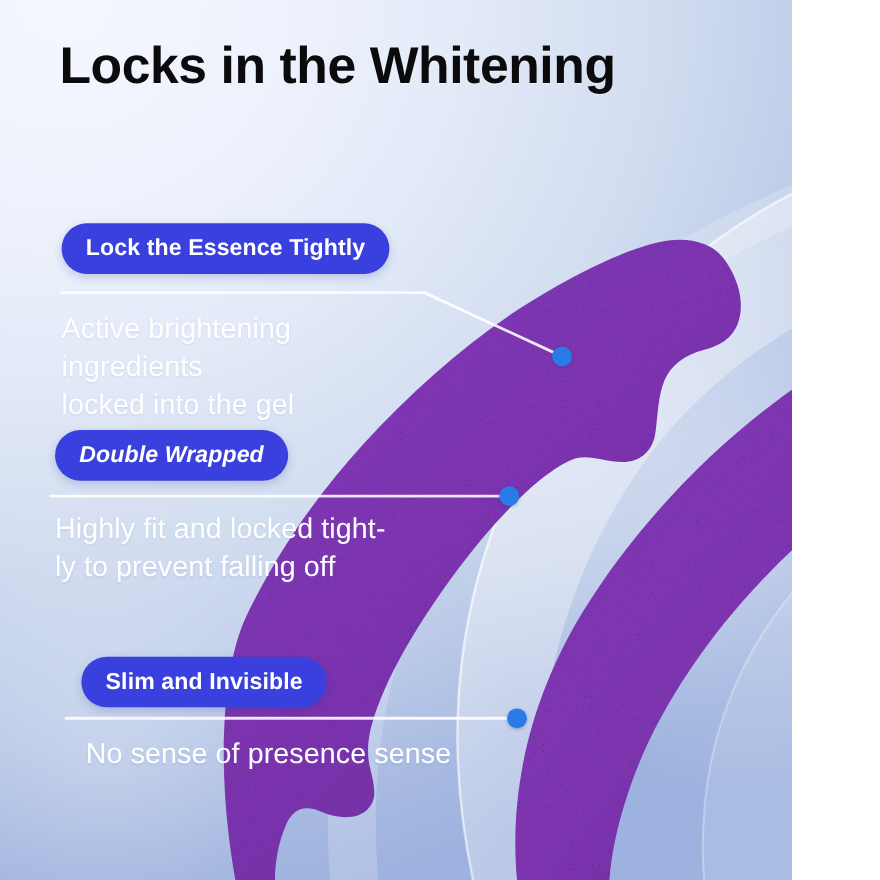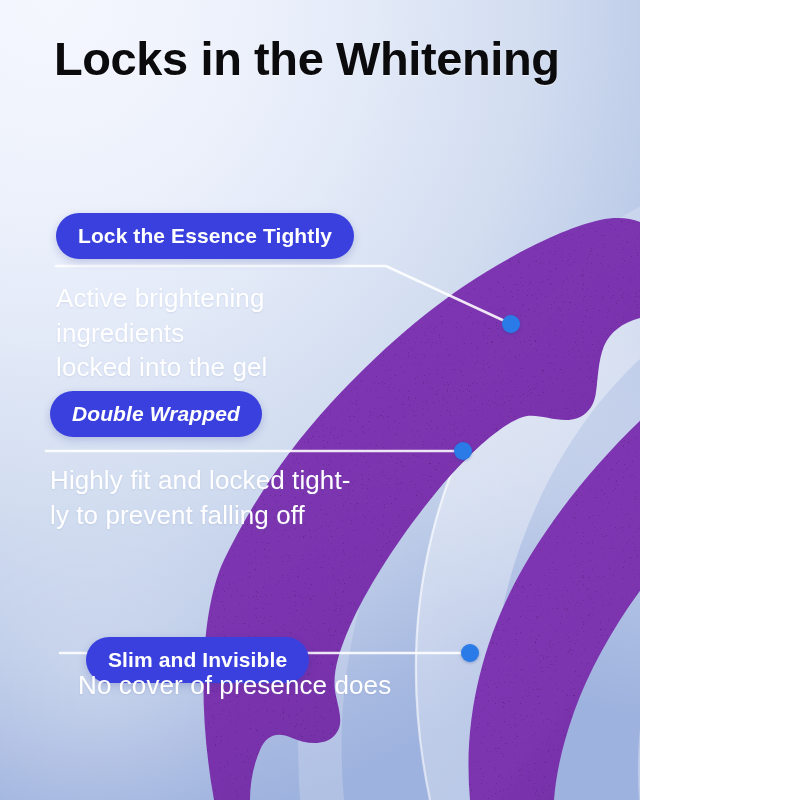--- a/index.html
+++ b/index.html
@@ -5,21 +5,21 @@
 <style>
   html, body {
     margin: 0;
     padding: 0;
     background: #ffffff;
   }
   * { box-sizing: border-box; }
 
   #poster {
     position: relative;
-    width: 640px;
+    width: 720px;
     height: 800px;
     overflow: hidden;
     font-family: "Liberation Sans", sans-serif;
     background:
       radial-gradient(125% 105% at 8% 0%,
         #f5f7fe 0%,
         #eef2fc 22%,
         #e3eaf8 40%,
         #d2ddf0 60%,
         #bccbe8 78%,
@@ -240,39 +240,39 @@
 
         <path d="M 56 266 L 386 266 L 511 324"></path>
 
         <path d="M 46 451 L 463 451"></path>
 
         <path d="M 60 653 L 470 653"></path>
       </g>
     </svg>
   </div>
 
-  <div class="feature" style="left:56px; top:213px;">
+  <div class="feature" style="left:56px; top:203px;">
     <span class="badge">Lock the Essence Tightly</span>
   </div>
   <p class="caption" style="left:56px; top:281px; width:330px;">
     <span>Active brightening ingredients</span><br>
     <span>locked into the gel</span>
   </p>
   <div class="dot" style="left:511px; top:324px;"></div>
 
   <div class="feature" style="left:50px; top:391px;font-style:italic;">
     <span class="badge">Double Wrapped</span>
   </div>
   <p class="caption" style="left:50px; top:463px; width:330px;">
     <span>Highly fit and locked tight-</span><br>
     <span>ly to prevent falling off</span>
   </p>
   <div class="dot" style="left:463px; top:451px;"></div>
 
-  <div class="feature" style="left:86px; top:597px;margin-top:40px;">
+  <div class="feature" style="left:74px; top:597px;">
     <span class="badge">Slim and Invisible</span>
   </div>
   <p class="caption" style="left:78px; top:668px; width:340px;">
-    <span>No cover of presence does</span>
+    <span>No sense of presence sense</span>
   </p>
   <div class="dot" style="left:470px; top:653px;"></div>
 
 </div>
 
 </body></html>

